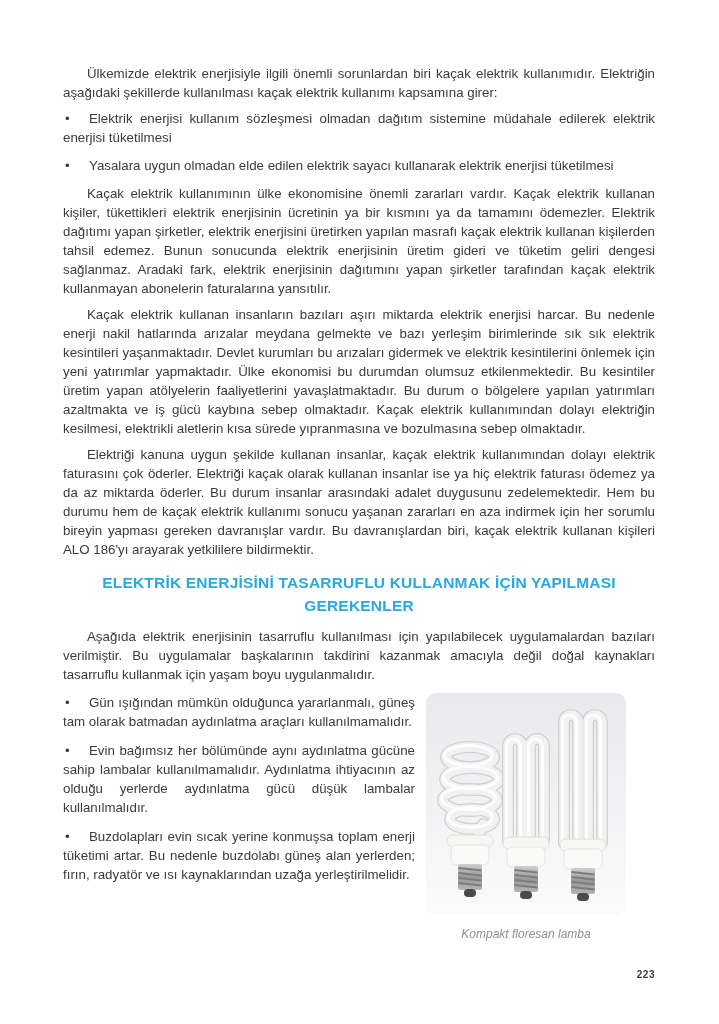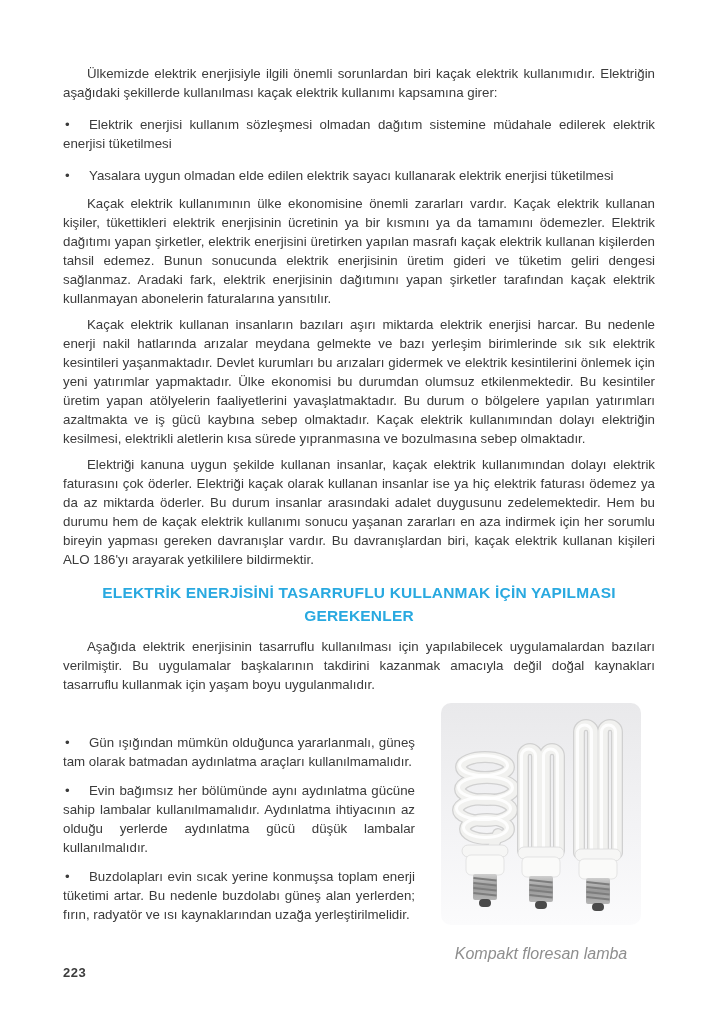--- a/index.html
+++ b/index.html
@@ -16,21 +16,21 @@
   }
   .content{width:592px;}
   p.body{
     margin:0 0 7px 0;
     font-size:13.3px;
     line-height:19px;
     text-align:justify;
     text-indent:24px;
   }
   .bullet{
-    margin:13px 0 9px 0;
+    margin:3px 0 9px 0;
     font-size:13.3px;
     line-height:19px;
     text-align:justify;
     text-indent:0;
   }
   .bullet .dot{
     display:inline-block;
     width:26px;
     text-indent:2px;
     color:#3b3b3b;
@@ -39,49 +39,48 @@
     margin:12px 0 10px 0;
     font-size:15.5px;
     line-height:23px;
     font-weight:700;
     letter-spacing:.2px;
     white-space:pre-line;
     text-align:center;
   }
   .cols{
     display:flex;
-    gap:26px;
+    gap:11px;
     margin-top:6px;
-    align-items:center;
   }
   .col-left{width:352px;flex:0 0 352px;}
   .col-left .bullet{margin:2px 0 10px 0;}
   .col-right{width:200px;flex:0 0 200px;padding-top:2px;}
   .figure-box{
     width:200px;height:222px;
     border-radius:10px;
     background:linear-gradient(180deg,#e9e9eb 0%,#f3f3f5 55%,#fbfbfc 100%);
     overflow:hidden;
   }
   .figure-caption{
-    margin-top:20px;
+    margin-top:12px;
     width:200px;
     text-align:center;
-    font-size:16px;
+    font-size:12px;
     font-style:italic;
     color:#8e8e8e;
   }
   .page-number{
     position:absolute;
     left:63px;
     bottom:44px;
     width:592px;
-    text-align:left;
+    text-align:right;
     font-weight:700;
-    font-size:13px;
+    font-size:10px;
     color:#3c3c3c;
     letter-spacing:.5px;
   }
   
   .tube-outline{stroke:#d0d0d0;stroke-width:12;fill:none;stroke-linecap:round;}
   .tube{stroke:#f1f1ef;stroke-width:9.5;fill:none;stroke-linecap:round;}
   .tube-hi{stroke:#ffffff;stroke-width:3;fill:none;stroke-linecap:round;opacity:.85;}
   .base-collar{fill:#f6f6f5;stroke:#dadada;stroke-width:.8;}
   .base-body{fill:#fafaf9;stroke:#dedede;stroke-width:.8;}
   .thread-line{stroke:#7d7d7d;stroke-width:2;}

